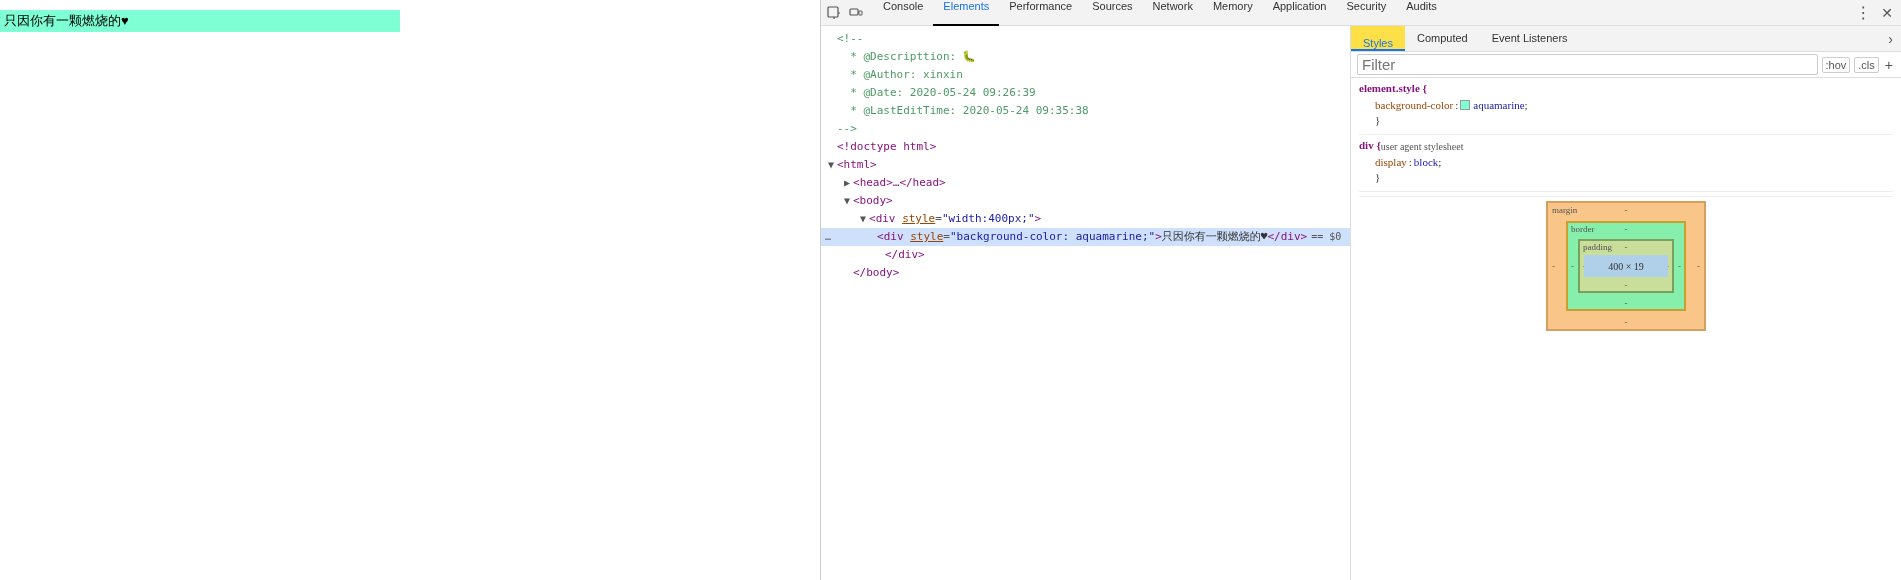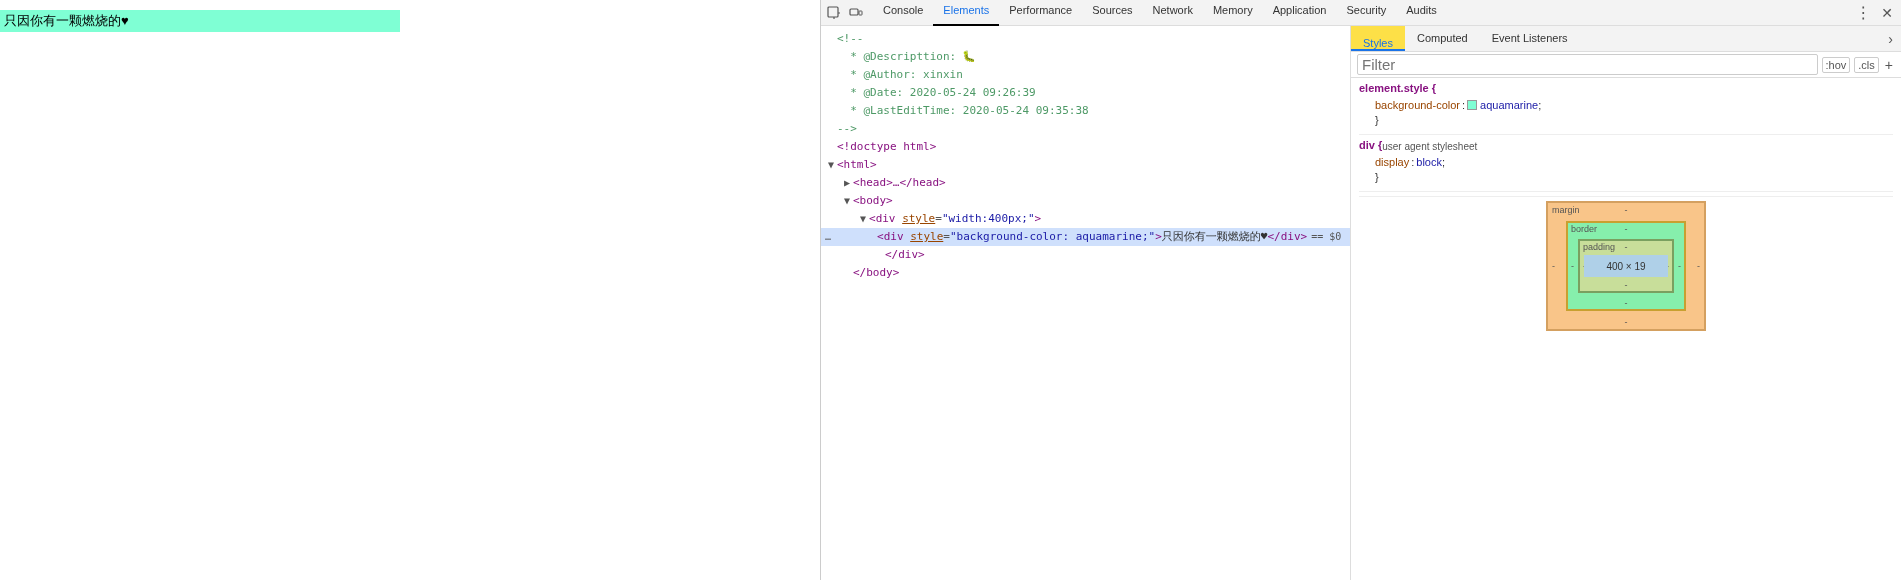--- a/index.html
+++ b/index.html
@@ -53,27 +53,27 @@
       width: 18px;
       height: 18px;
       display: flex;
       align-items: center;
       justify-content: center;
       cursor: pointer;
       color: #555;
       font-size: 14px;
     }
     .devtools-tab {
-      padding: 8px 10px;
+      padding: 0 10px;
       font-size: 11px;
       color: #333;
       cursor: pointer;
       height: 26px;
       display: flex;
-      align-items: flex-end;
+      align-items: flex-start;
       border-bottom: 2px solid transparent;
     }
     .devtools-tab.active {
       color: #1a73e8;
       border-bottom: 2px solid #000000;
     }
     .devtools-topbar-right {
       margin-left: auto;
       display: flex;
       align-items: center;
@@ -215,21 +215,21 @@
       cursor: pointer;
       color: #555;
       padding: 0 2px;
     }
 
     
     .styles-content {
       flex: 1;
       overflow-y: auto;
       font-size: 11px;
-      font-family: Liberation Sans, sans-serif;
+      font-family: Liberation Serif, serif;
       padding: 4px 8px;
     }
     .style-rule {
       margin-bottom: 8px;
     }
     .style-selector {
       color: #881280;
       font-weight: bold;
       margin-bottom: 2px;
     }

